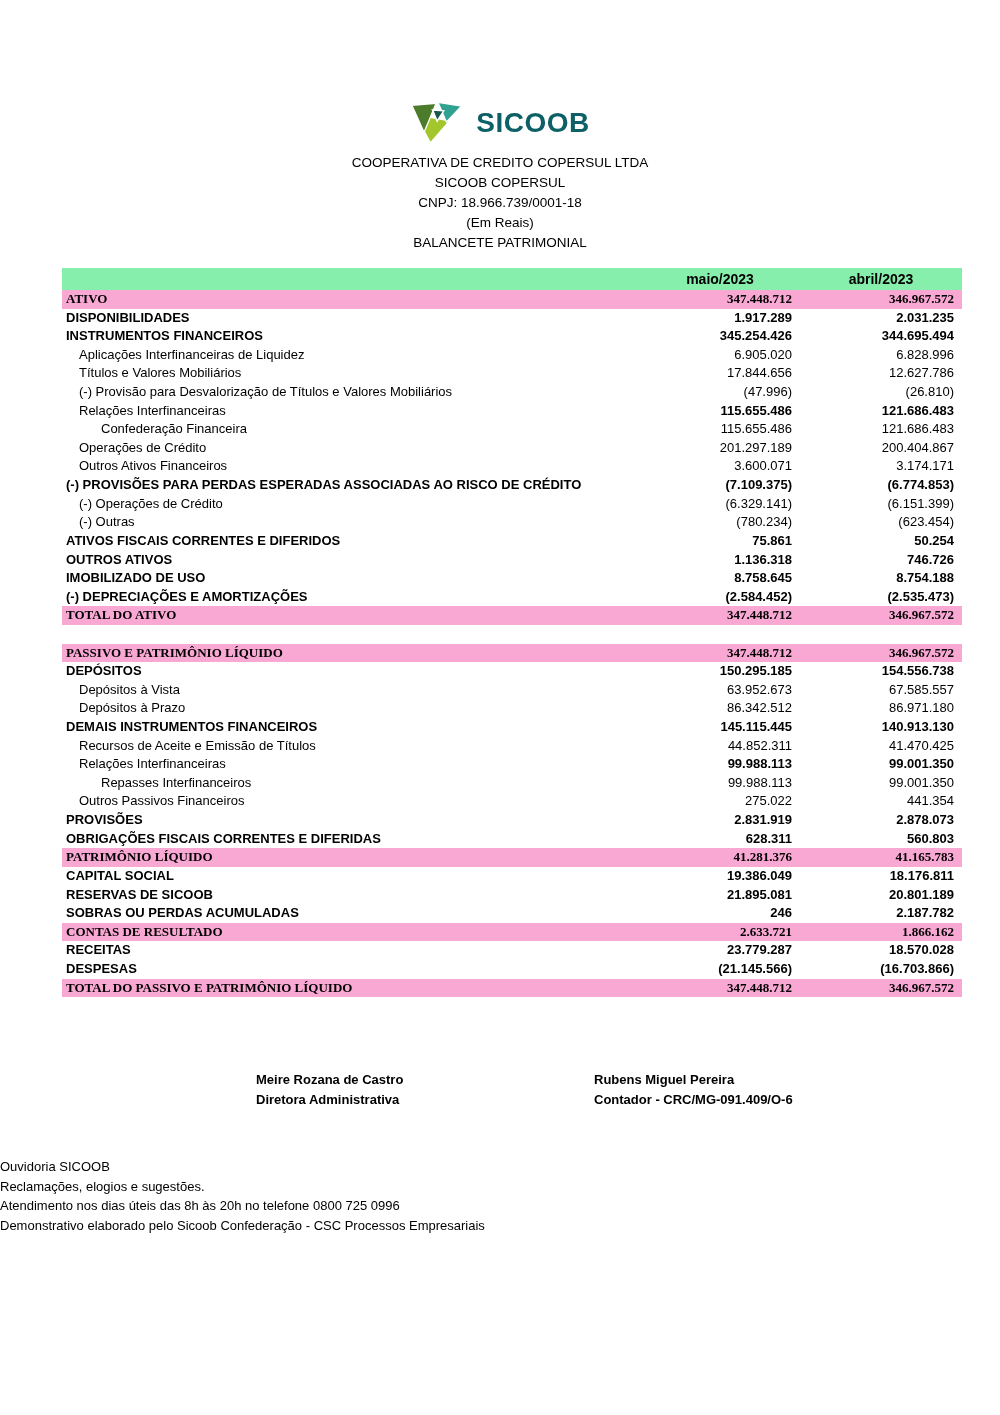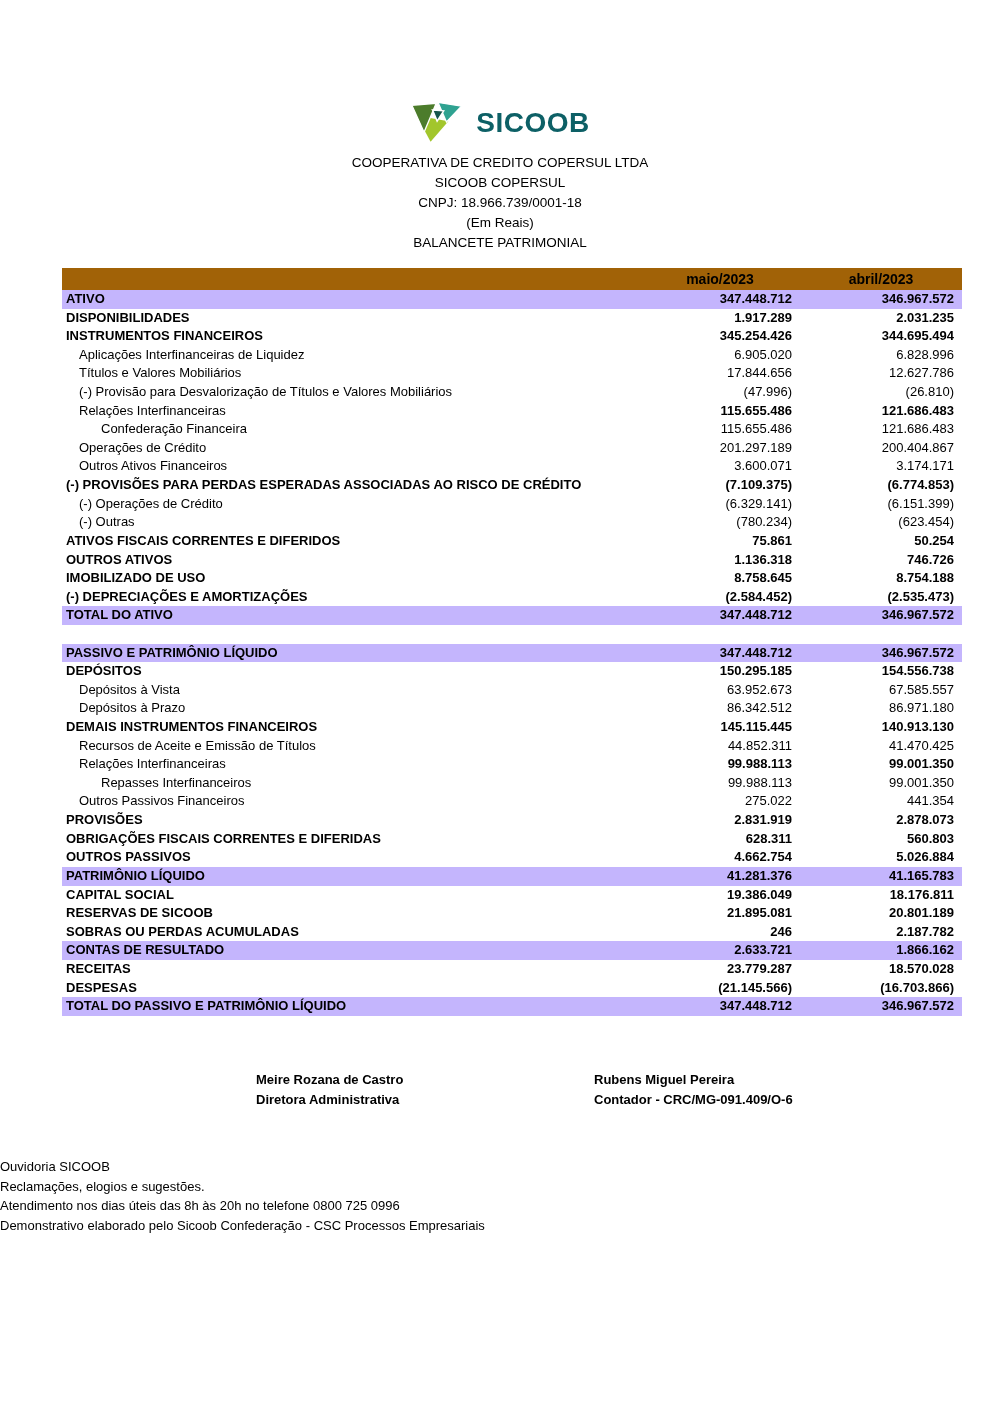--- a/index.html
+++ b/index.html
@@ -46,37 +46,37 @@
   .balance-table {
     position: absolute;
     top: 268px;
     left: 62px;
     width: 900px;
   }
   .thead {
     display: flex;
     height: 22px;
     line-height: 22px;
-    background: #a16207;
+    background: #86efac;
     font-weight: bold;
     font-size: 14px;
   }
   .thead .spacer { flex: 1; }
   .hcol { text-align: center; }
   .hcol.maio { width: 160px; }
   .hcol.abril { width: 162px; }
 
   .trow {
     display: flex;
     height: 18.62px;
     line-height: 18.62px;
     font-size: 13px;
     white-space: nowrap;
   }
-  .trow.gray { background: #c4b5fd; }
+  .trow.gray { background: #f9a8d4; font-family: Liberation Serif, serif; }
   .trow.blank { background: #fff; }
   .tlabel { flex: 1; overflow: hidden; padding-left: 4px; }
   .indent1 .tlabel { padding-left: 17px; }
   .indent2 .tlabel { padding-left: 39px; }
   .tval { text-align: right; padding-right: 8px; }
   .tval.maio { width: 160px; }
   .tval.abril { width: 162px; }
   .bold-label .tlabel { font-weight: bold; }
   .bold-values .tval { font-weight: bold; }
 
@@ -268,25 +268,20 @@
         <div class="trow indent0 bold-label bold-values">
       <div class="tlabel">PROVISÕES</div>
       <div class="tval maio">2.831.919</div>
       <div class="tval abril">2.878.073</div>
     </div>
         <div class="trow indent0 bold-label bold-values">
       <div class="tlabel">OBRIGAÇÕES FISCAIS CORRENTES E DIFERIDAS</div>
       <div class="tval maio">628.311</div>
       <div class="tval abril">560.803</div>
     </div>
-        <div class="trow indent0 bold-label bold-values">
-      <div class="tlabel">OUTROS PASSIVOS</div>
-      <div class="tval maio">4.662.754</div>
-      <div class="tval abril">5.026.884</div>
-    </div>
         <div class="trow indent0 gray bold-label bold-values">
       <div class="tlabel">PATRIMÔNIO LÍQUIDO</div>
       <div class="tval maio">41.281.376</div>
       <div class="tval abril">41.165.783</div>
     </div>
         <div class="trow indent0 bold-label bold-values">
       <div class="tlabel">CAPITAL SOCIAL</div>
       <div class="tval maio">19.386.049</div>
       <div class="tval abril">18.176.811</div>
     </div>

